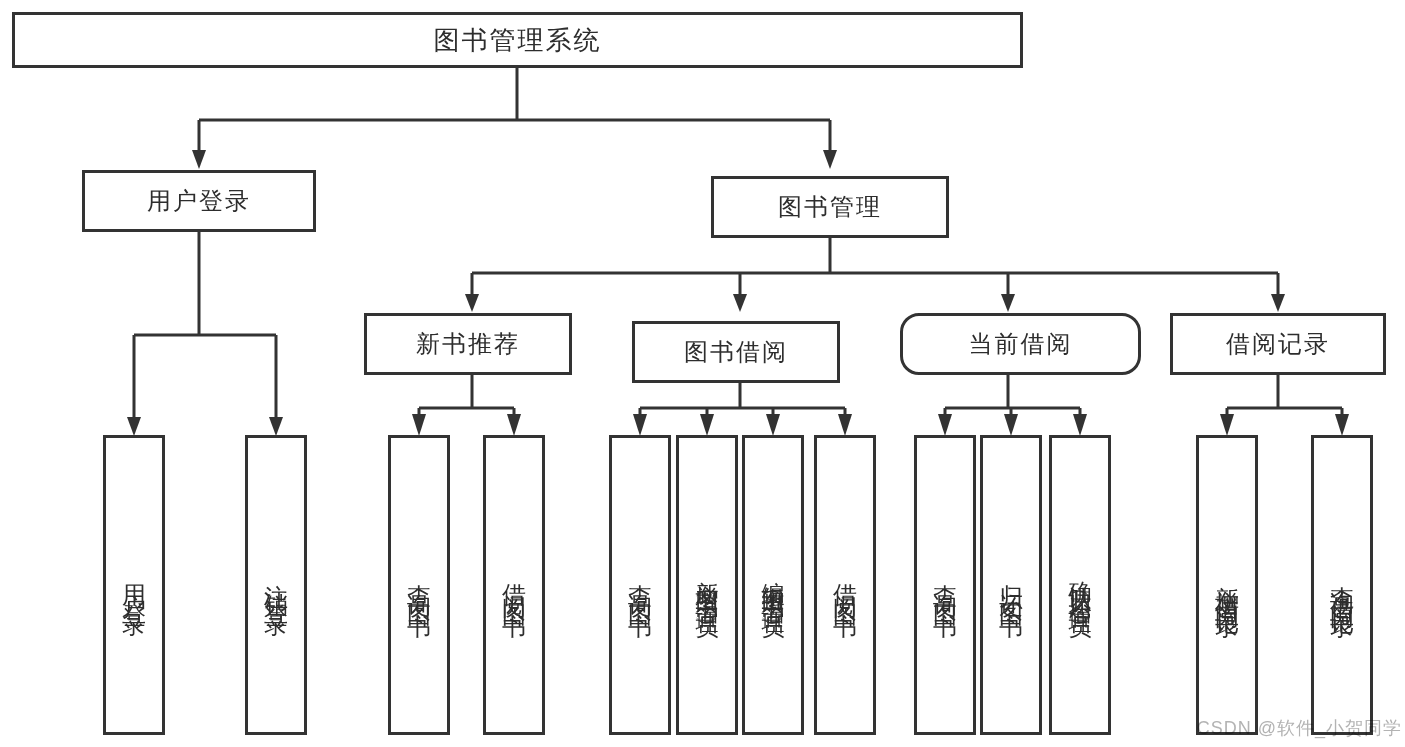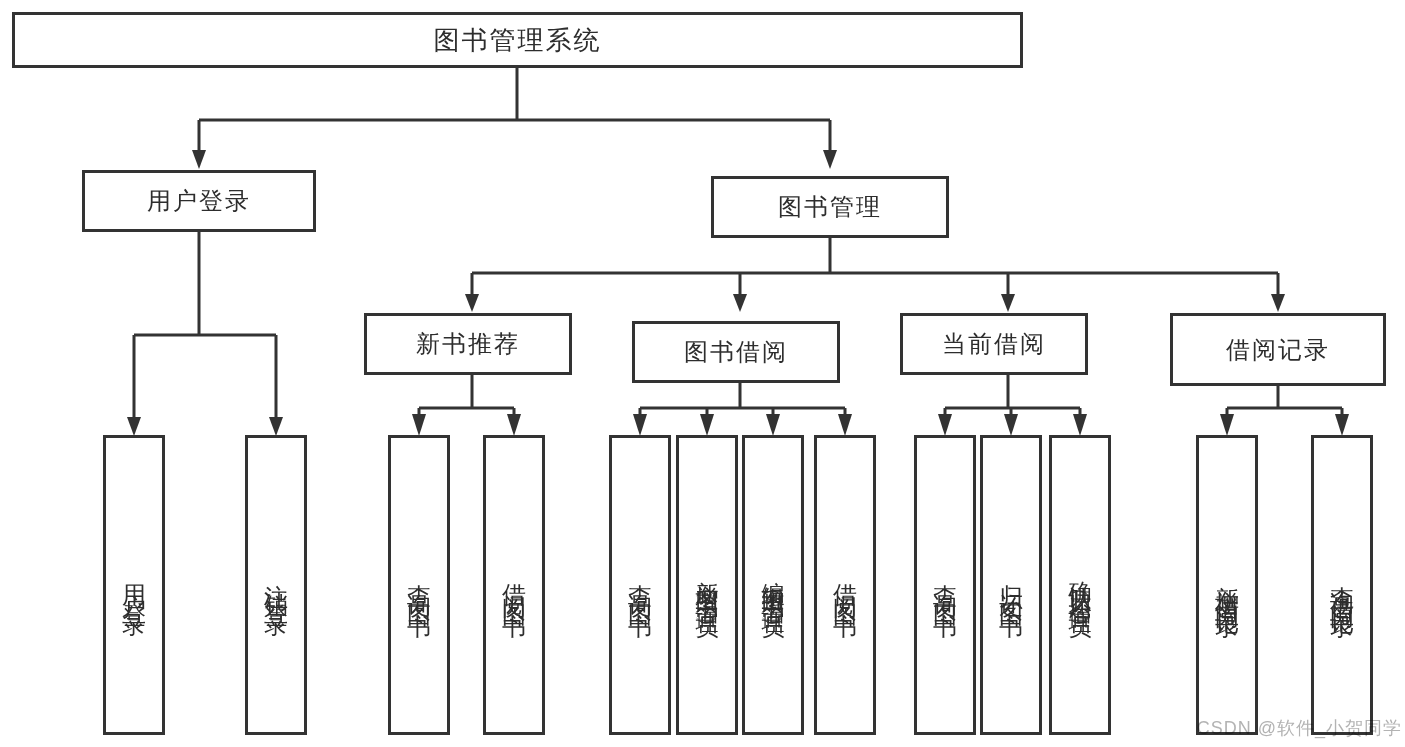--- a/index.html
+++ b/index.html
@@ -121,24 +121,24 @@
   <div class="node h-node" style="left:711px; top:170px; width:238px; height:62px;margin-top:6px;">
     <span>图书管理</span>
   </div>
 
   <div class="node h-node" style="left:364px; top:313px; width:208px; height:62px;">
     <span>新书推荐</span>
   </div>
   <div class="node h-node" style="left:632px; top:313px; width:208px; height:62px;margin-top:8px;">
     <span>图书借阅</span>
   </div>
-  <div class="node h-node" style="left:900px; top:313px; width:188px; height:62px;">
+  <div class="node h-node" style="left:900px; top:313px; width:241px; height:62px;border-radius:19px;">
     <span>当前借阅</span>
   </div>
-  <div class="node h-node" style="left:1170px; top:313px; width:216px; height:73px;">
+  <div class="node h-node" style="left:1170px; top:313px; width:216px; height:62px;">
     <span>借阅记录</span>
   </div>
 
   <div class="node leaf" style="left:103px;">
     <span class="vtext">用户登录</span>
   </div>
   <div class="node leaf" style="left:245px;">
     <span class="vtext">注销登录</span>
   </div>
 

